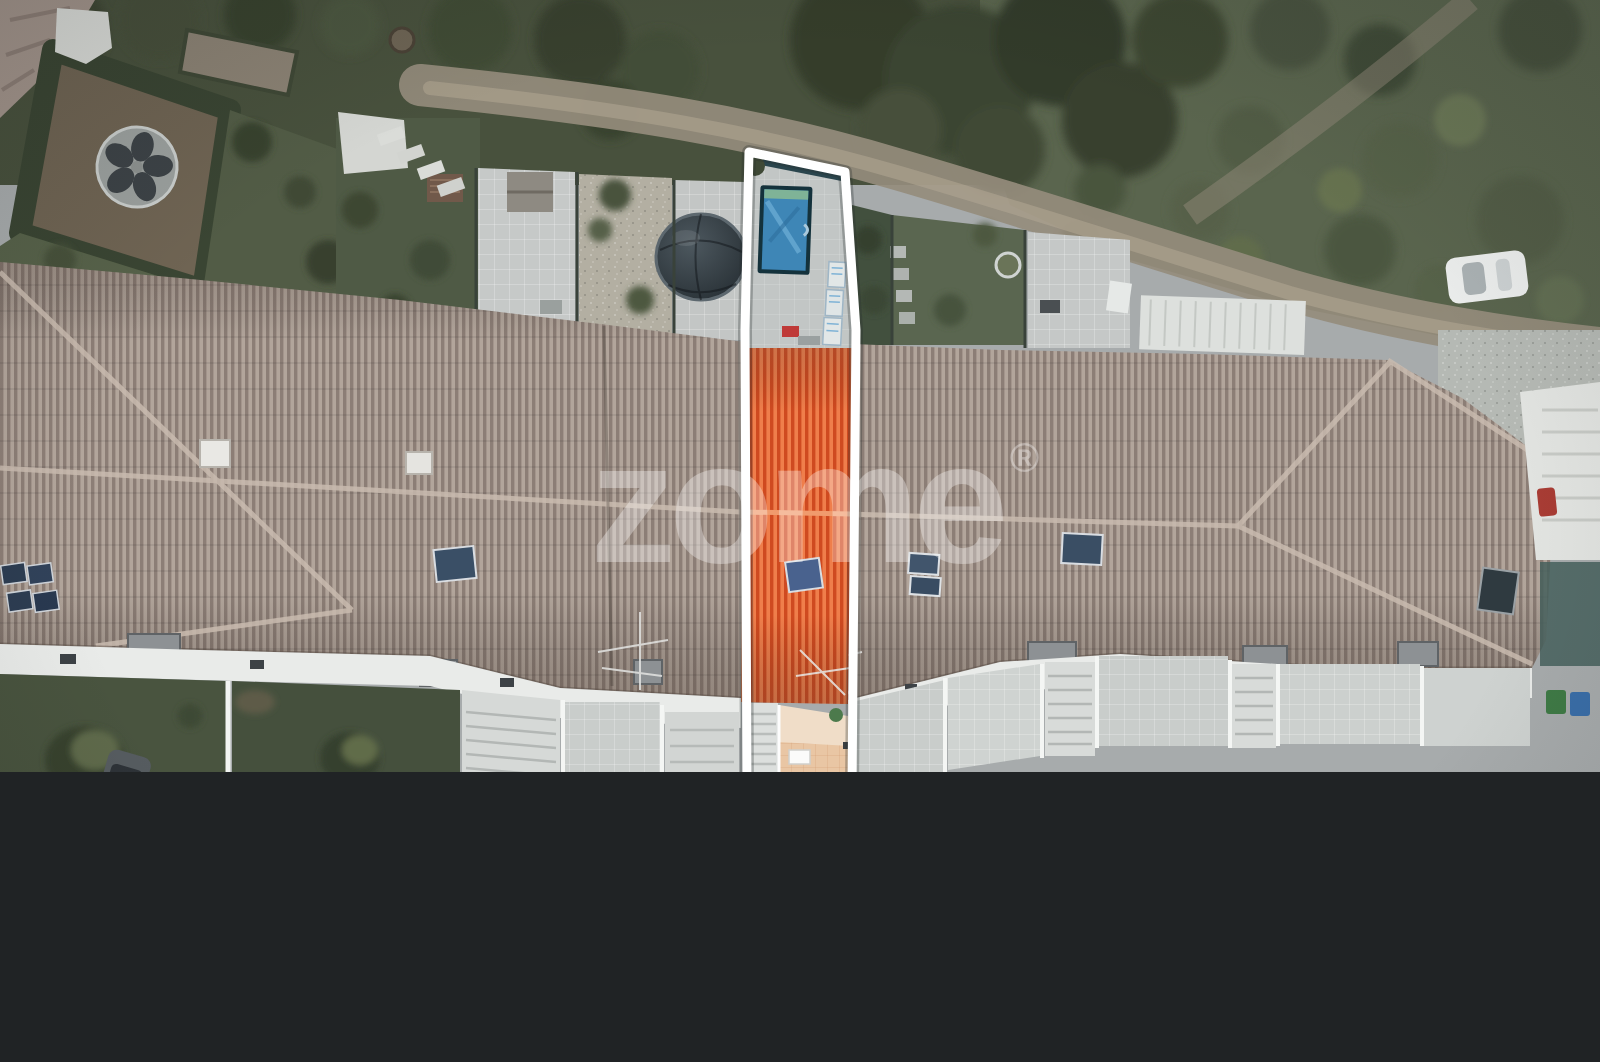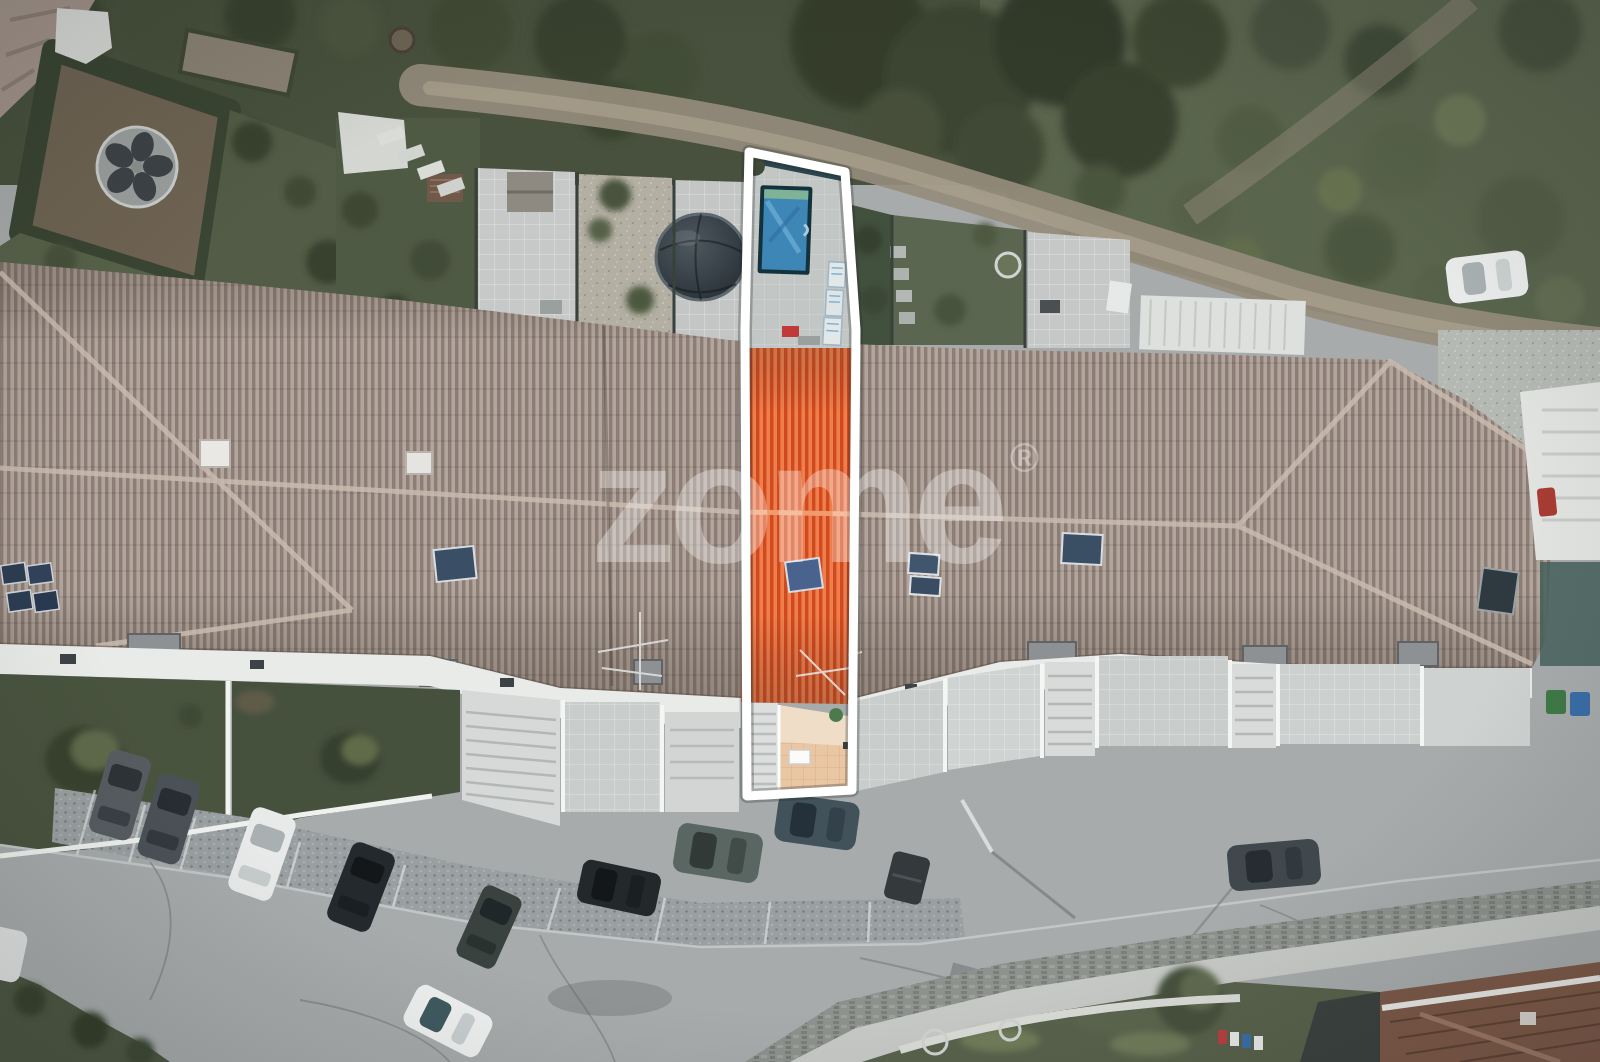--- a/index.html
+++ b/index.html
@@ -1,17 +1,17 @@
 <!DOCTYPE html>
 <html><head>
 <meta charset="utf-8">
 <style>
   html,body{margin:0;padding:0;background:#202325;}
   .scene{
-    position:relative;width:1600px;height:1062px;overflow:hidden;
+    position:relative;width:1600px;height:772px;overflow:hidden;
     background:#a7abac;font-family:"Liberation Sans",sans-serif;
   }
   .scene svg{position:absolute;left:0;top:0;width:1600px;height:1062px;display:block;}
   .watermark{
     position:absolute;left:590px;top:416px;z-index:20;
     font:700 172px "Liberation Sans",sans-serif;
     letter-spacing:-7px;line-height:1;
     color:rgba(255,255,255,0.33);
     pointer-events:none;user-select:none;white-space:nowrap;
   }

